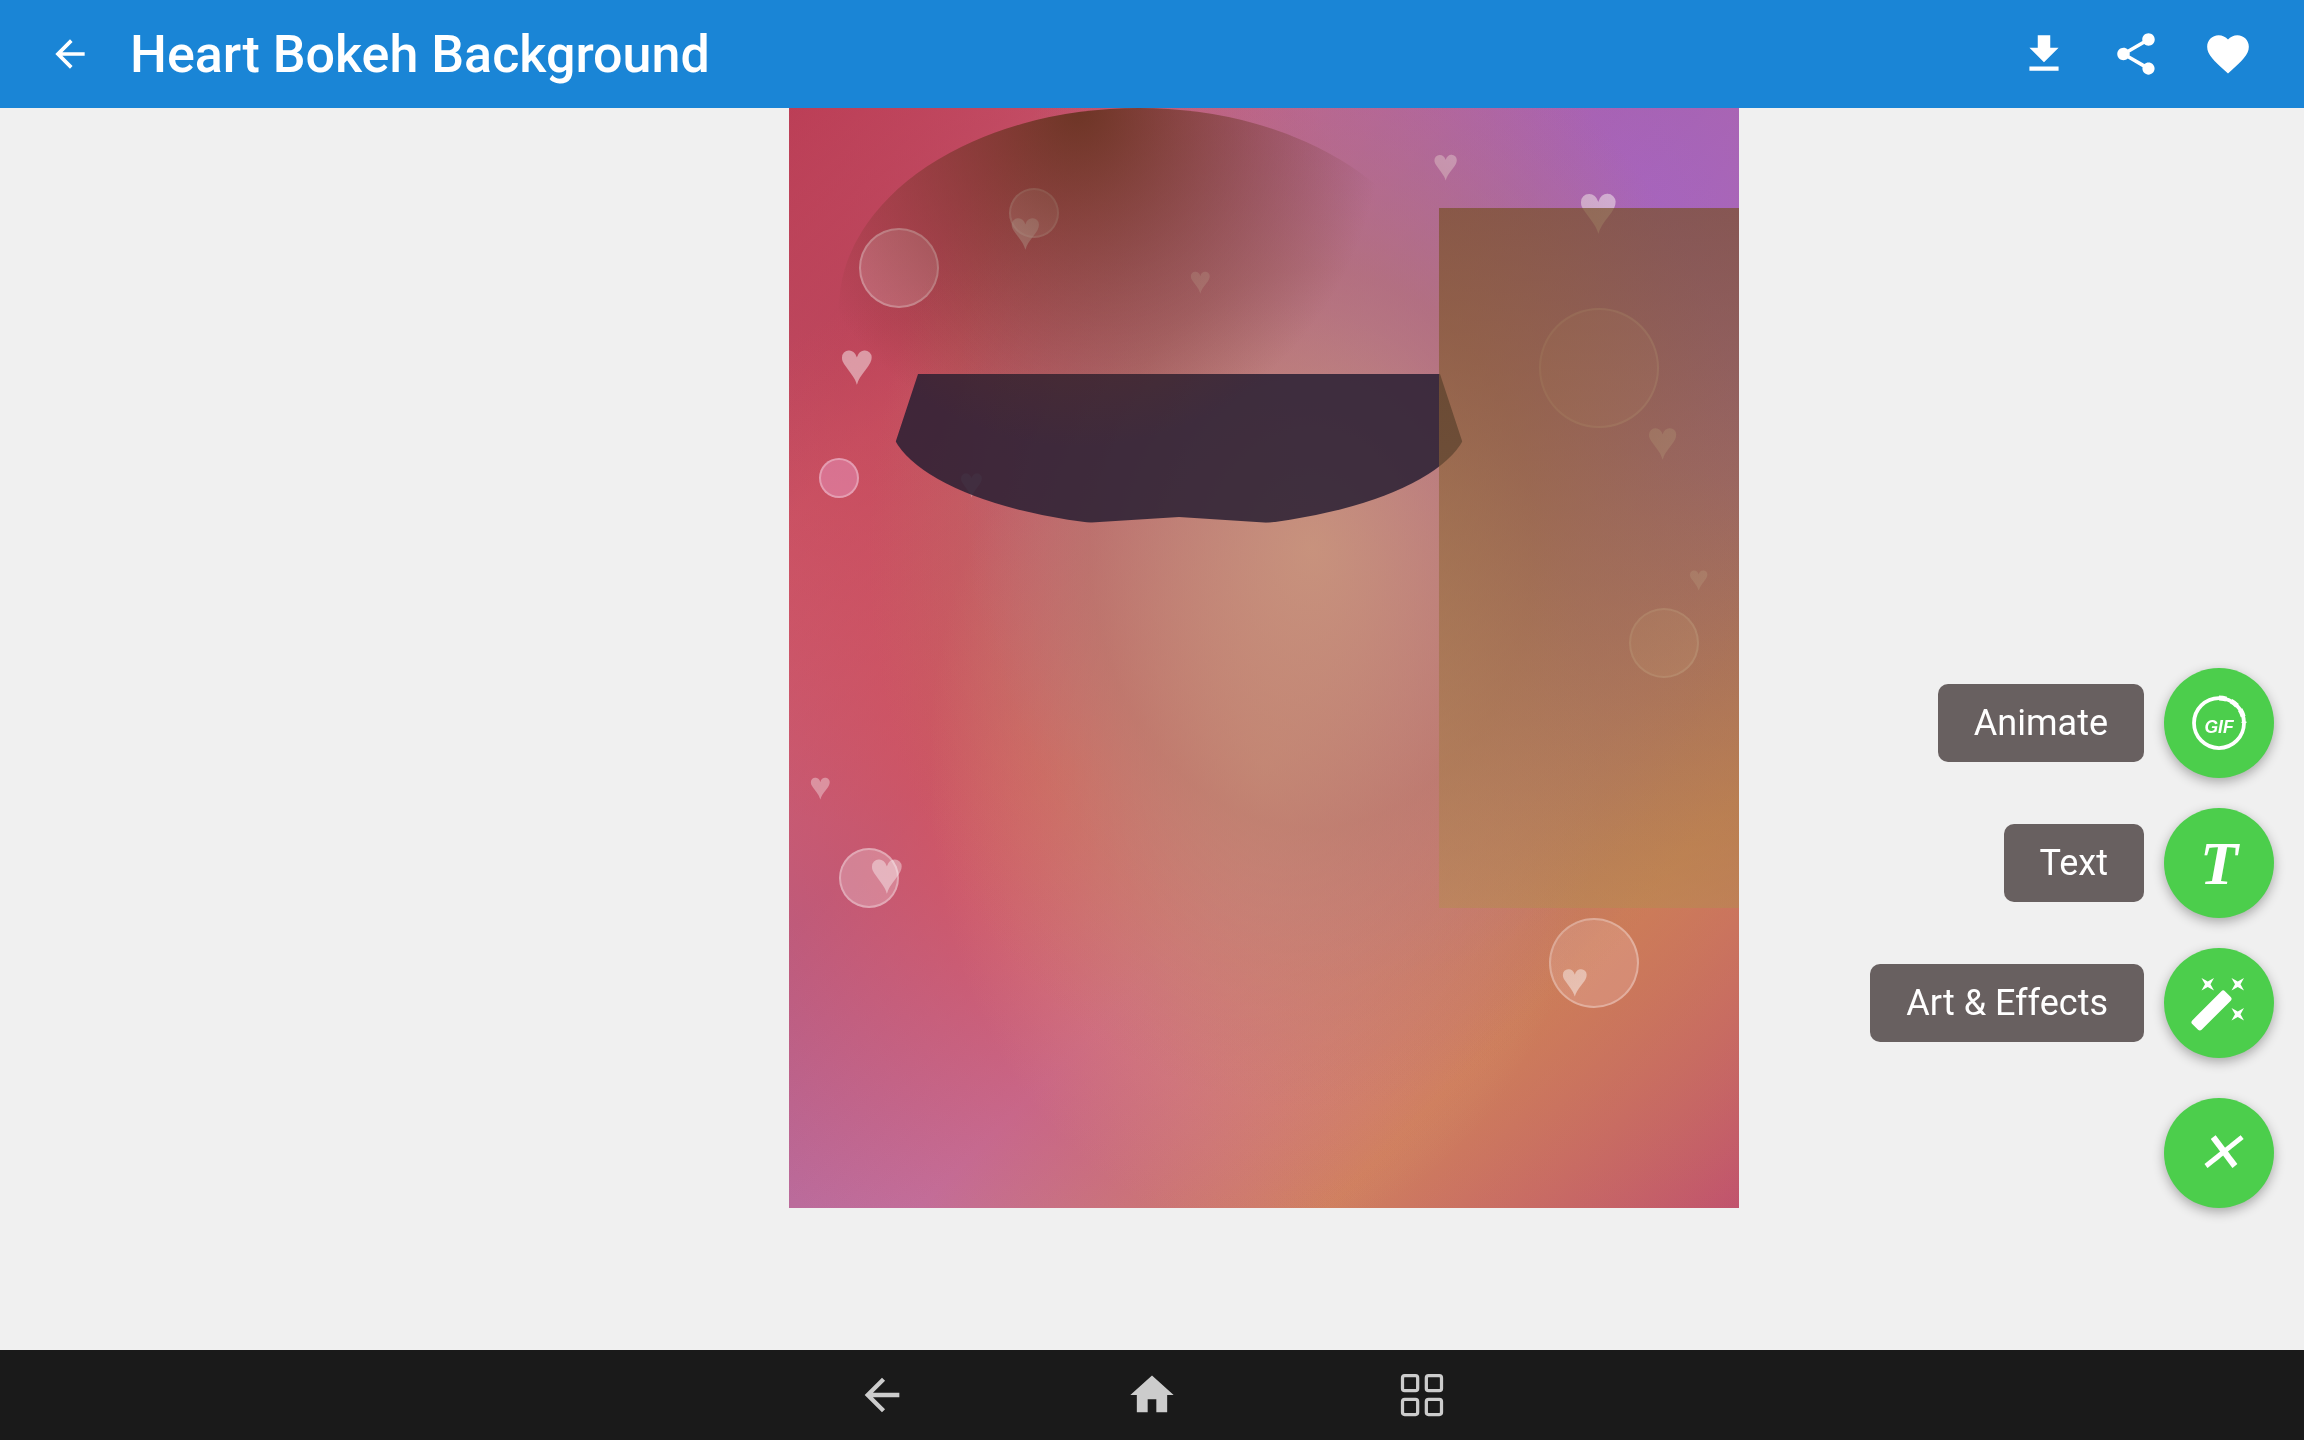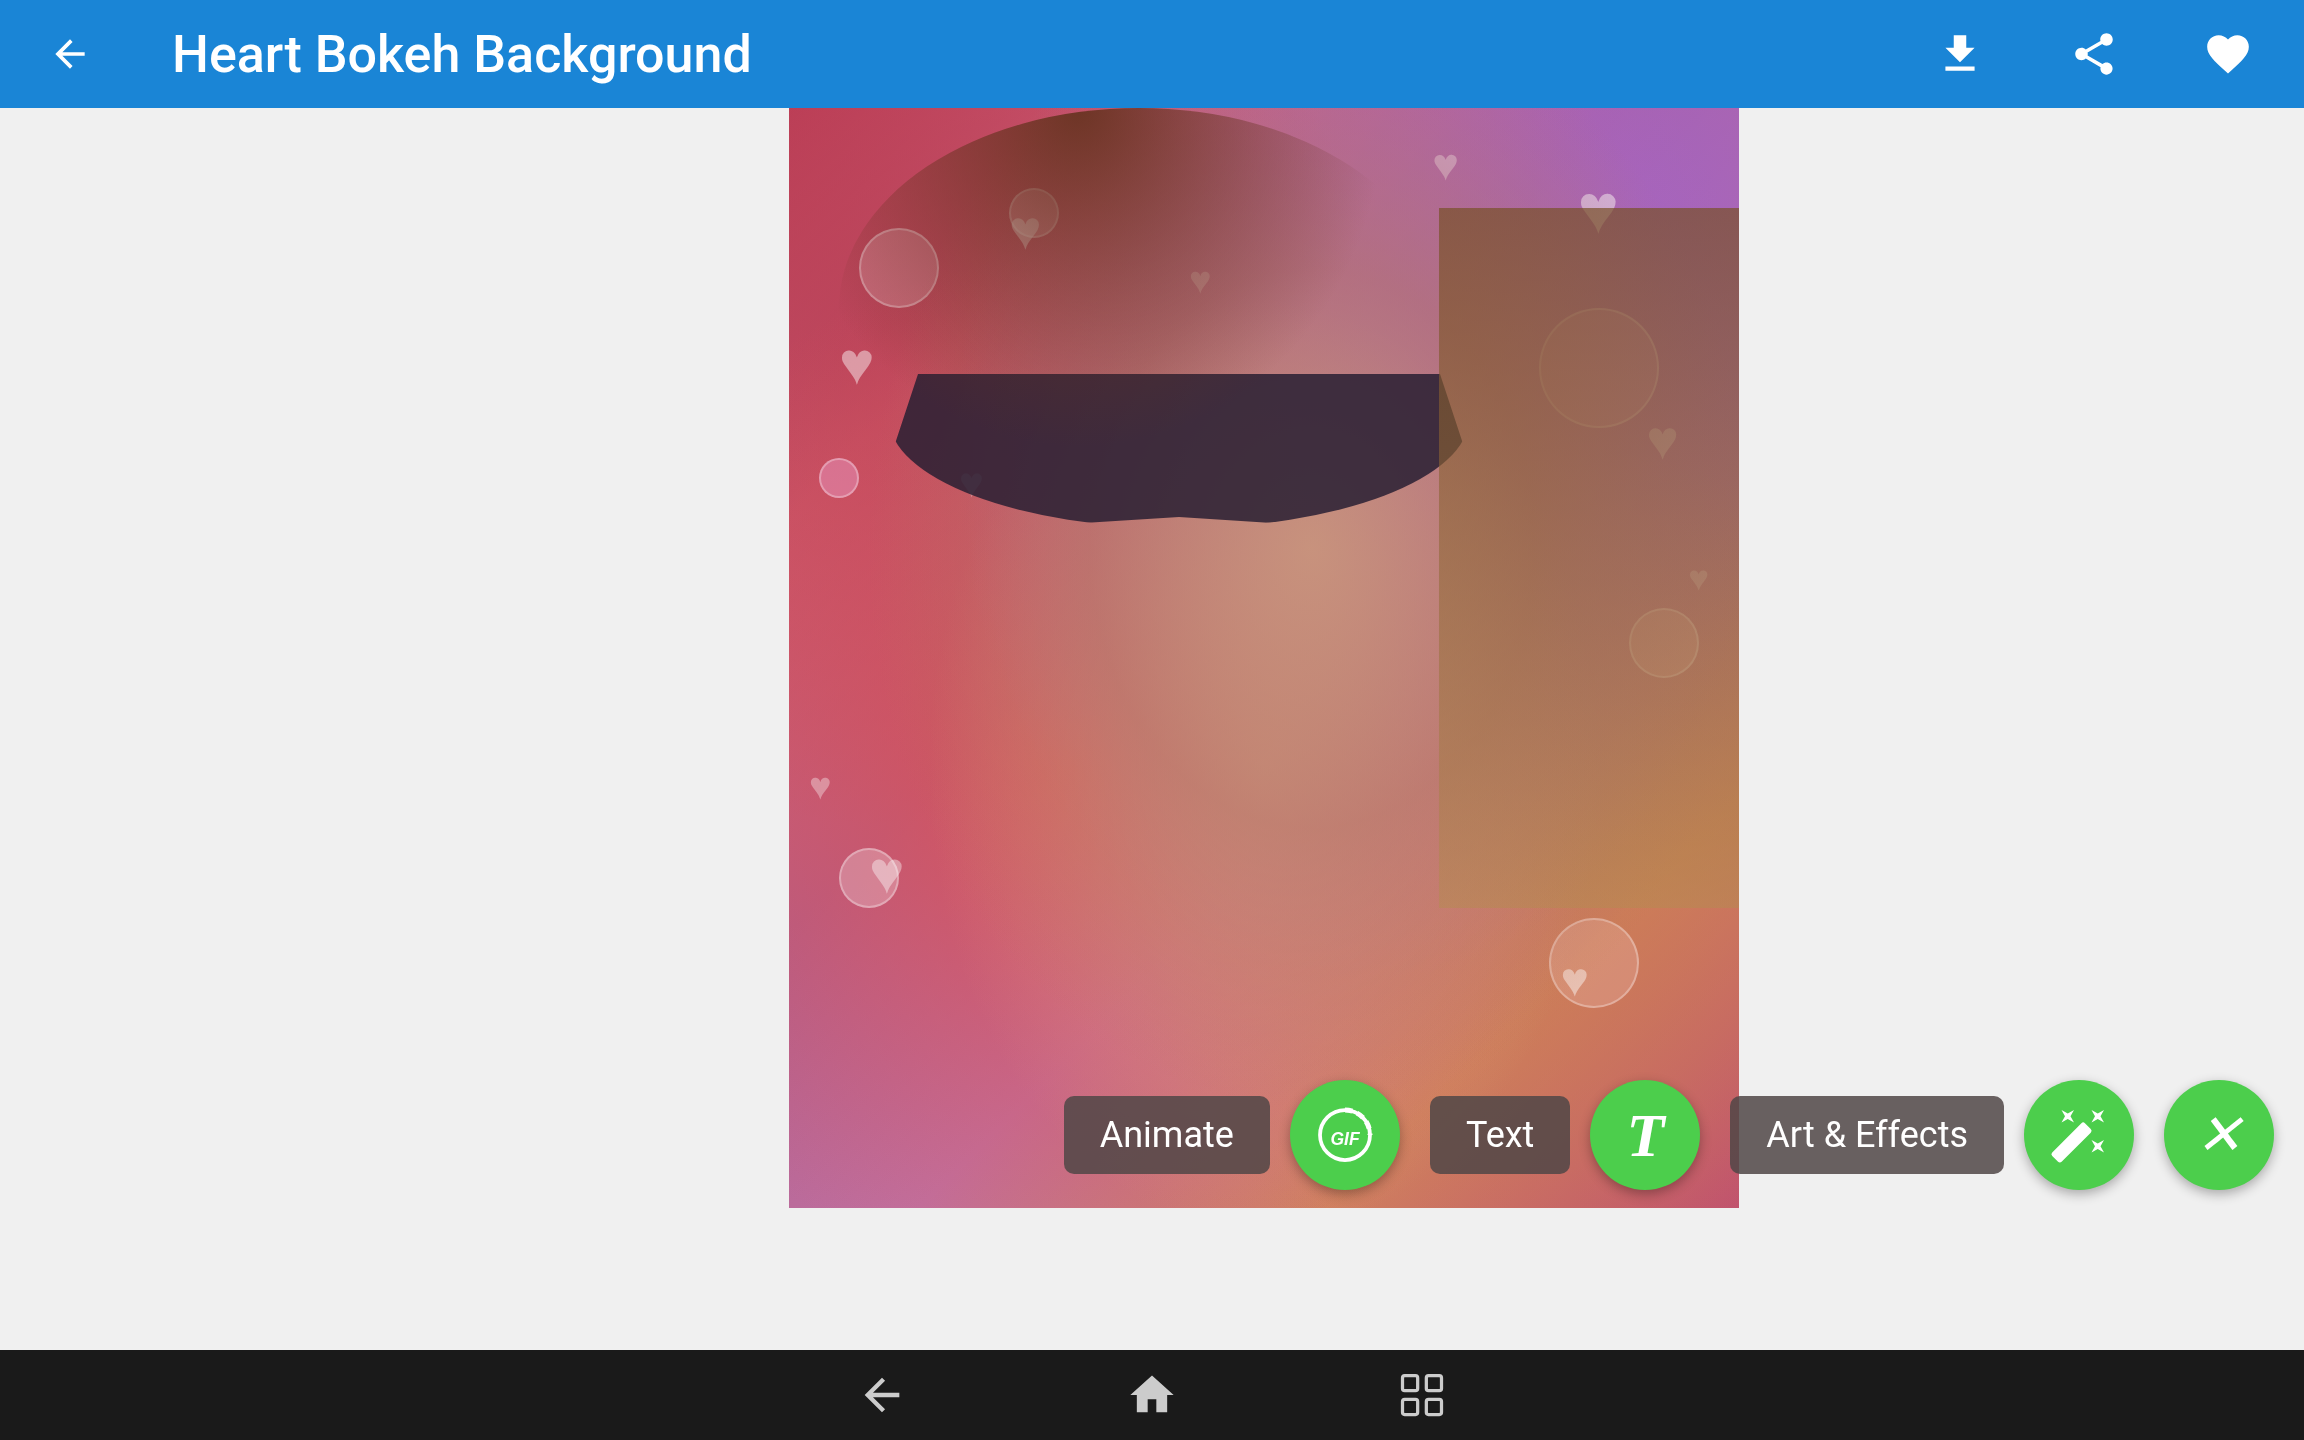--- a/index.html
+++ b/index.html
@@ -14,21 +14,20 @@
     
     #top-bar {
       position: absolute;
       top: 0; left: 0; right: 0;
       height: 108px;
       background: #1a85d6;
       display: flex;
       align-items: center;
       padding: 9px 40px;
       z-index: 10;
-      gap: 42px;
     }
     #back-btn {
       width: 60px;
       height: 60px;
       display: flex;
       align-items: center;
       justify-content: center;
       cursor: pointer;
     }
     #back-btn svg {
@@ -151,22 +150,23 @@
       position: absolute;
       border-radius: 50%;
       background: rgba(255,255,255,0.15);
       border: 2px solid rgba(255,255,255,0.3);
     }
 
     
     #fab-area {
       position: absolute;
       right: 30px;
-      bottom: 160px;
-      display: flex;
+      bottom: 142px;
+      display: flex;
+      flex-direction: column;
       align-items: flex-end;
       gap: 30px;
       justify-content: center;
     }
 
     .fab-row {
       display: flex;
       align-items: center;
       gap: 20px;
     }

